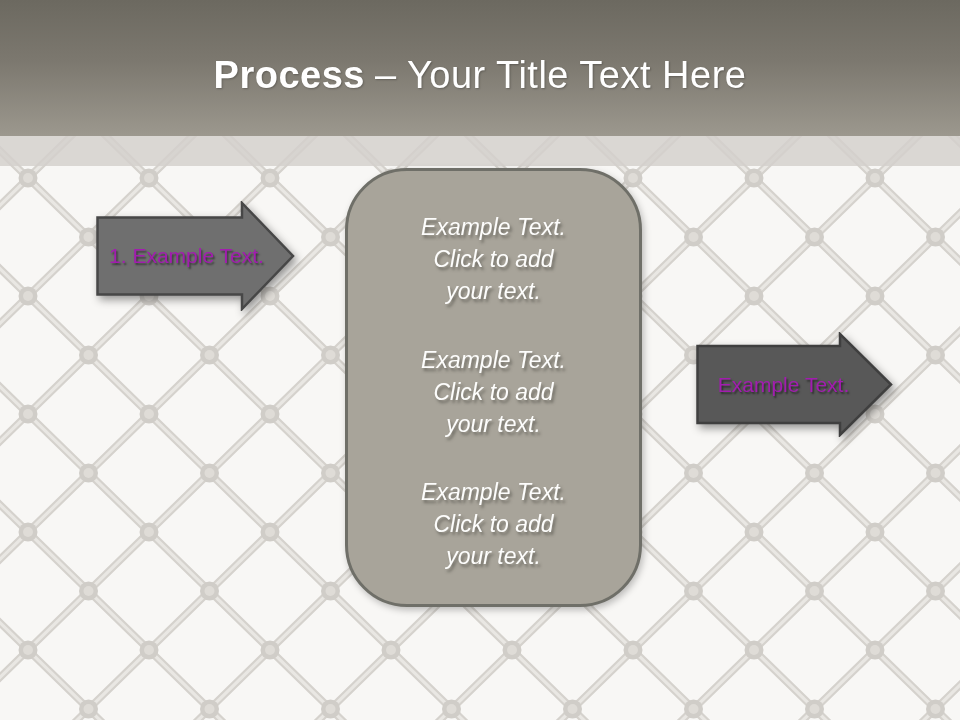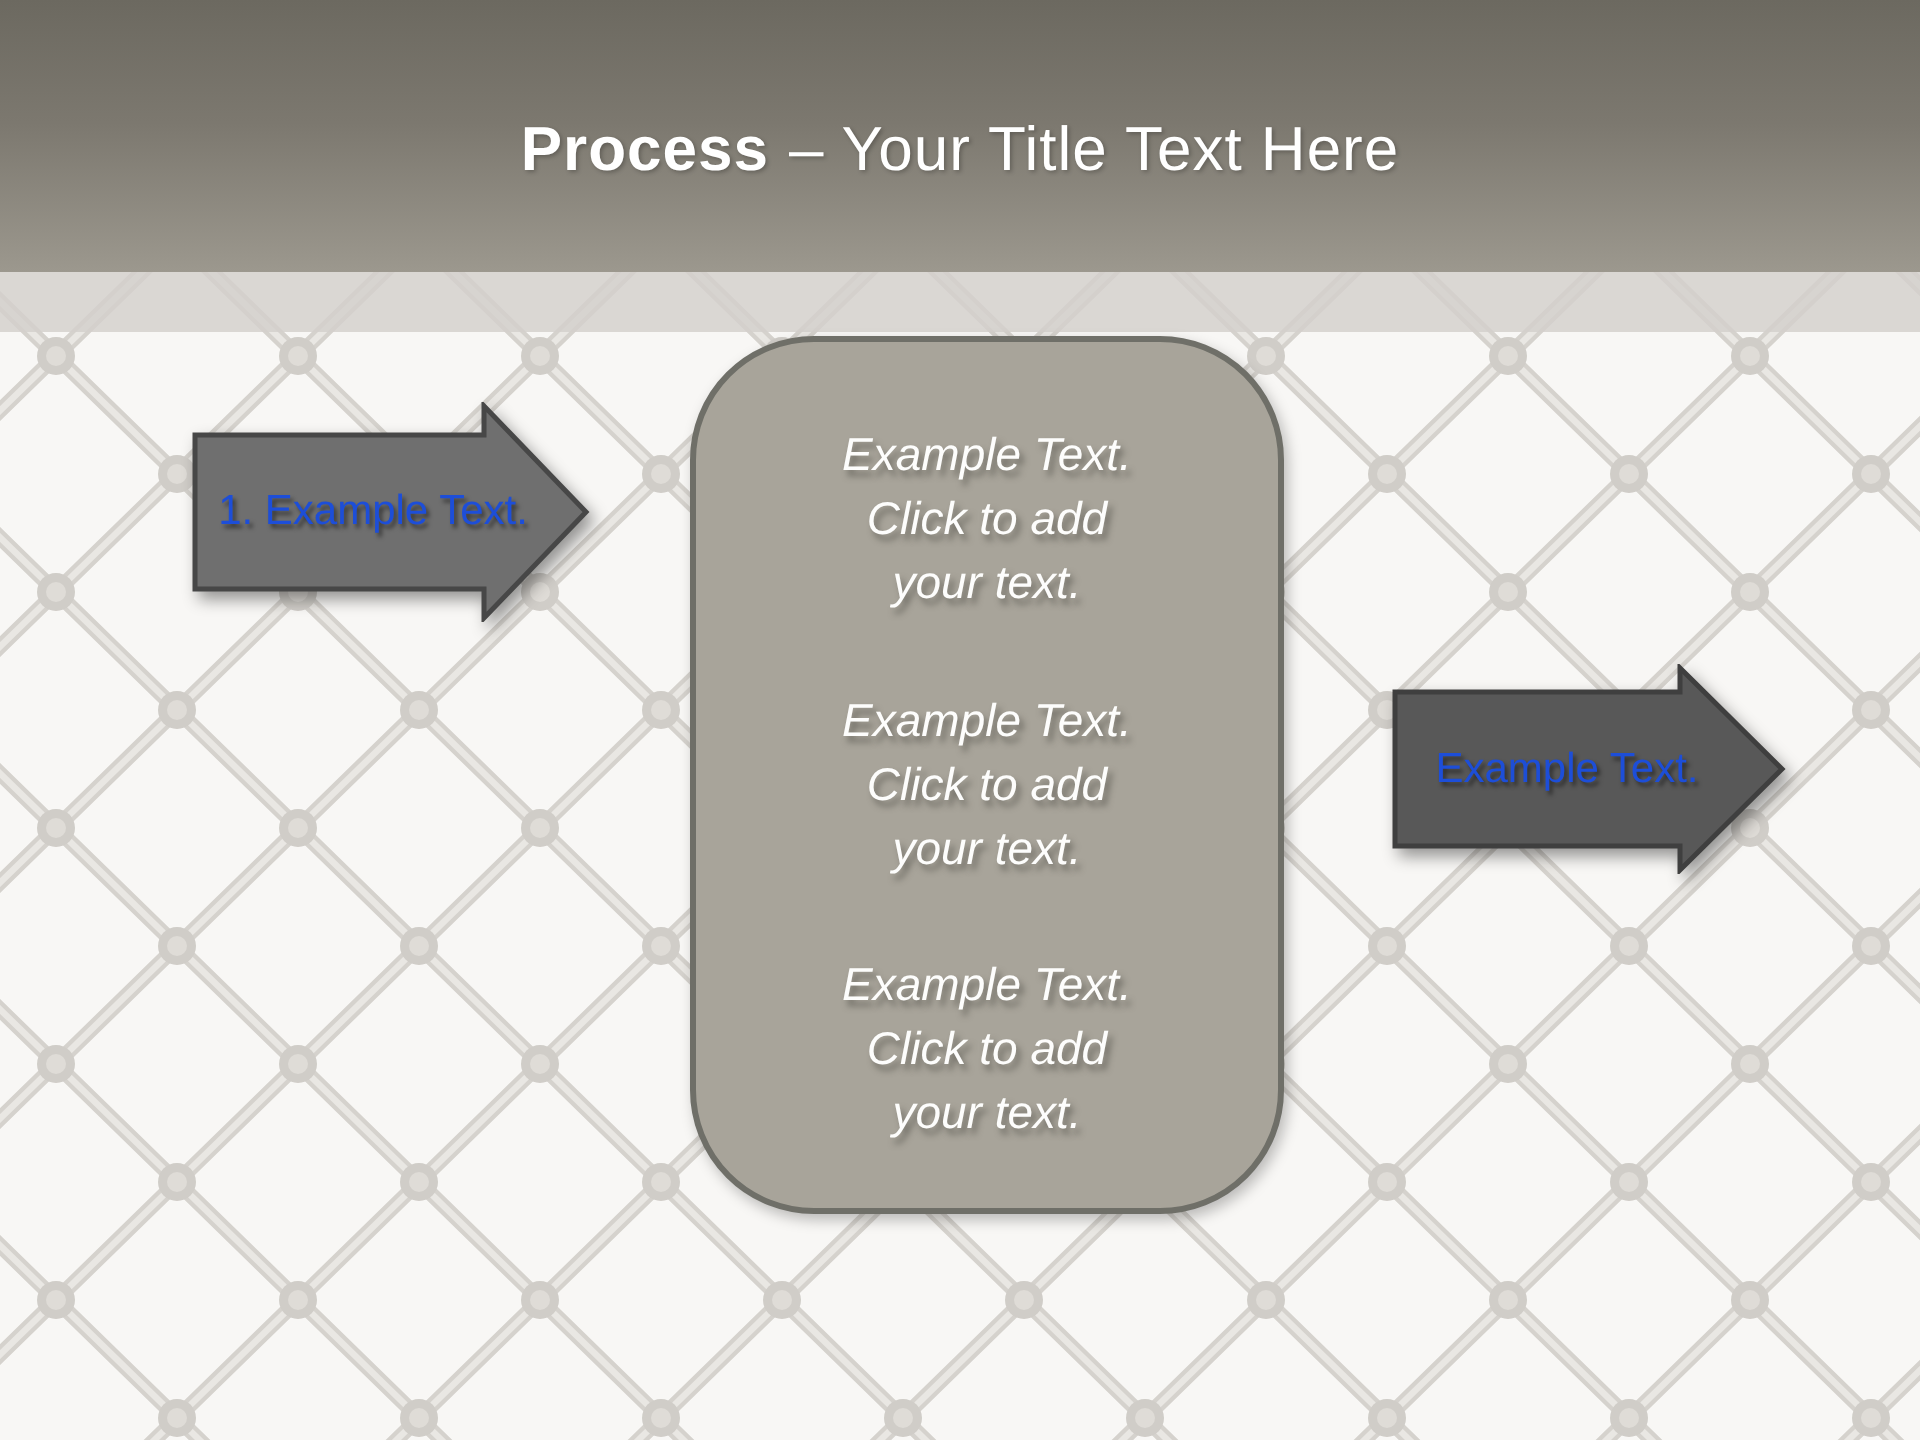--- a/index.html
+++ b/index.html
@@ -27,21 +27,21 @@
   .header {
     position: absolute; left: 0; top: 0;
     width: 960px; height: 136px;
     background: linear-gradient(180deg, #6c6960 0%, #7c786f 45%, #9c988e 100%);
     display: flex; align-items: center; justify-content: center;
     padding-top: 14px; box-sizing: border-box;
   }
   .title {
     margin: 18px;
     color: #ffffff;
-    font-size: 31px;
+    font-size: 38px;
     font-weight: 400;
     letter-spacing: 0.5px;
     text-shadow: 1px 1px 2px rgba(0,0,0,0.25);
     white-space: nowrap;
   }
   .title .emph { font-weight: 700; }
   .title .rest { margin-left: 10px; font-weight: 400; }
 
   .arrow {
     position: absolute;
@@ -51,21 +51,21 @@
   .arrow.a2 { top: 325px; }
   .arrow.a3 { top: 449px; }
   .arrow svg, .rarrow svg {
     position: absolute; left: 0; top: 0; display: block;
     filter: drop-shadow(3px 4px 4px rgba(0,0,0,0.40));
   }
   .arrow-label {
     position: absolute; inset: 0;
     display: flex; align-items: center; justify-content: center;
     padding-right: 18px; box-sizing: border-box;
-    color: #1d4ed8; font-size: 21px;
+    color: #a21caf; font-size: 21px;
     text-shadow: 1.5px 2px 2px rgba(0,0,0,0.5);
     white-space: nowrap;
   }
   .rarrow {
     position: absolute;
     left: 696px; top: 332px; width: 197px; height: 105px;
   }
   .rarrow .arrow-label { padding-right: 22px; }
 
   .panel {

